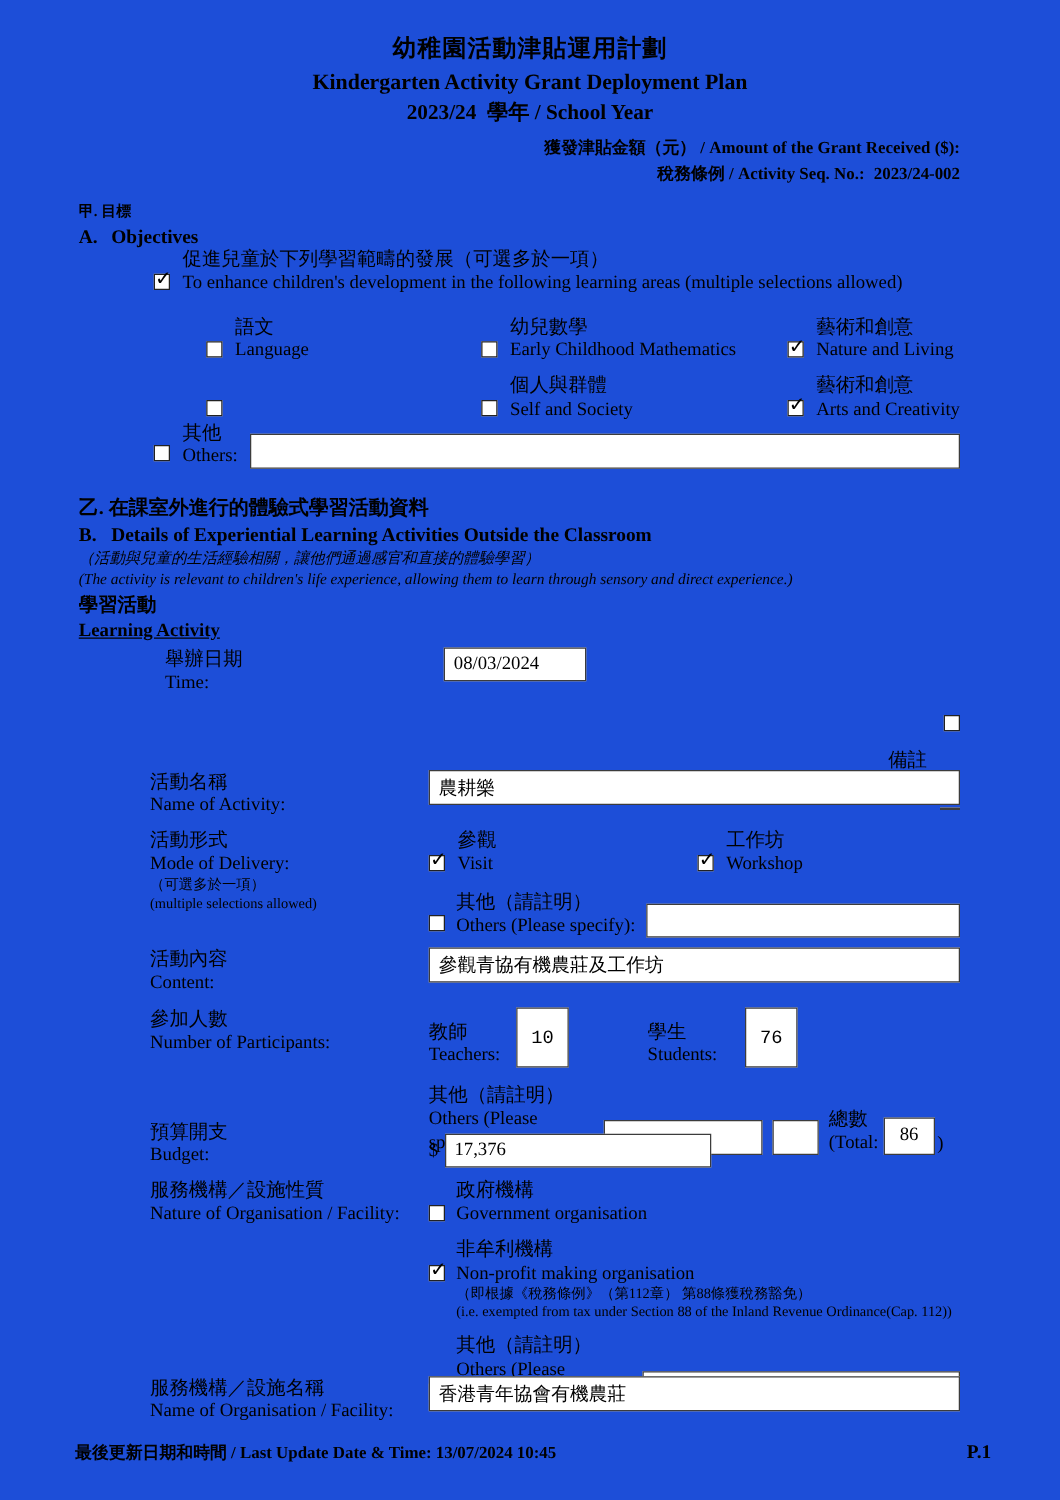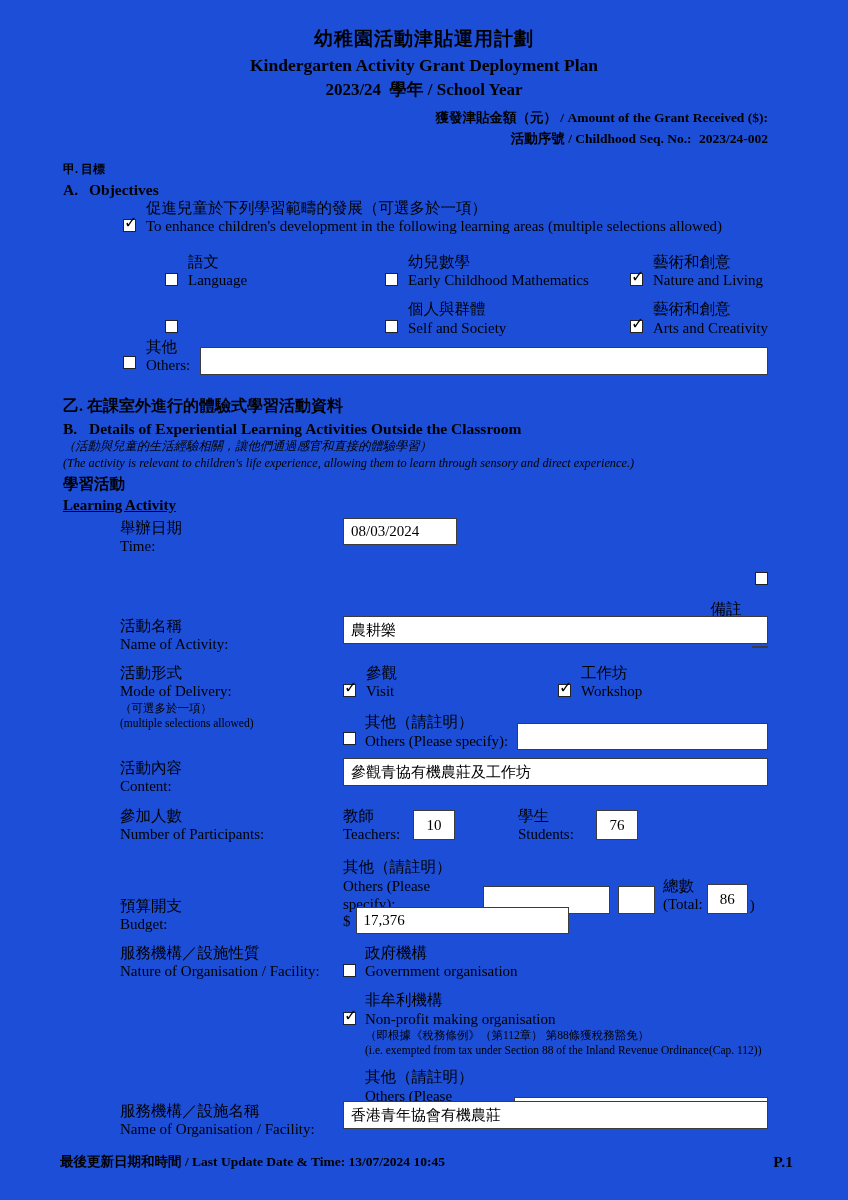--- a/index.html
+++ b/index.html
@@ -64,21 +64,21 @@
   .remarks-row { left:345px; right:80px; display:flex; align-items:flex-end; gap:9px;flex-direction:column; }
   .remarks-row .cb { margin-bottom:5px; }
   .remarks-row .box { flex:1; height:27px; }
   .mode-opts .optline { display:flex; }
   .mode-opt1 { width:215px; }
   .mode-others { margin-top:11px; display:flex; align-items:flex-end; gap:9px; }
   .mode-others .cb { margin-bottom:5px; }
   .mode-others .box { flex:1; height:27px; }
   .pp-row1 { display:flex; align-items:center; }
   .pp-row1 .lbl2 { align-self:flex-end; }
-  .pp-num { width:42px; height:30px; justify-content:center; padding:0 16px; }
+  .pp-num { width:42px; height:48px; justify-content:center; padding:0 16px;font-family:Liberation Mono, monospace; }
   .pp-row2 { display:flex; align-items:flex-end; margin-top:13px; }
   .pp-long { width:127px; height:28px; }
   .pp-small { width:37px; height:28px; margin-left:8px; }
   .pp-total-box { width:41px; height:30px; justify-content:center; padding:0 4px; }
   .budget-value { display:flex; align-items:flex-end; }
   .budget-value .cur { font-size:15px; margin-right:5px; padding-bottom:4px; }
   .budget-box { width:213px; }
   .nature-opts .opt { display:flex; align-items:flex-end; gap:9px; }
   .nature-opts .opt .cb { margin-bottom:4px; }
   .nature-opt2 { margin-top:9px; align-items:flex-start !important; }
@@ -100,21 +100,21 @@
     <div class="title-zh">幼稚園活動津貼運用計劃</div>
     <div class="title-en">Kindergarten Activity Grant Deployment Plan</div>
     <div class="title-yr">2023/24  學年 / School Year</div>
   </div>
 
   <div class="abs grant-info">
     <div class="pair">
       <span>獲發津貼金額（元） / Amount of the Grant Received ($):</span>
     </div>
     <div class="pair">
-      <span>活動序號 / Childhood Seq. No.:</span>
+      <span>稅務條例 / Activity Seq. No.:</span>
       <span>2023/24-002</span>
     </div>
   </div>
 
   <div class="abs" style="top:161px; left:63px;">
     <div class="sec-zh">甲. 目標</div>
     <div class="sec-en">
       <span class="num">A.</span><span>Objectives</span>
     </div>
   </div>
@@ -187,21 +187,21 @@
   <div class="abs noteB">
     <div>（活動與兒童的生活經驗相關，讓他們通過感官和直接的體驗學習）</div>
     <div>(The activity is relevant to children's life experience, allowing them to learn through sensory and direct experience.)</div>
   </div>
 
   <div class="abs subB">
     <div class="zh">學習活動</div>
     <div class="en">Learning Activity</div>
   </div>
 
-  <div class="abs frow" style="top:518px;">
+  <div class="abs frow" style="top:518px;margin-left:12px;">
     <div class="flabel lbl2">
       <div class="zh">舉辦日期</div>
       <div class="en">Time:</div>
     </div>
     <div class="fvalue">
       <div class="box date-box">08/03/2024</div>
     </div>
   </div>
 
   <div class="abs remarks-row" style="top:572px;">

